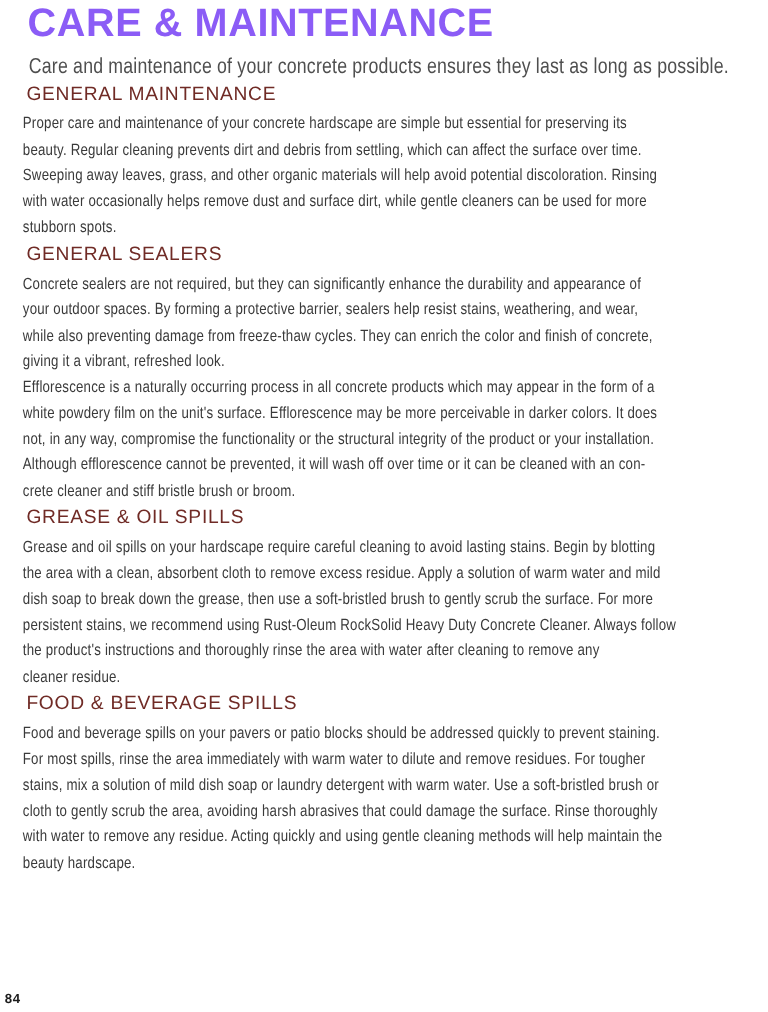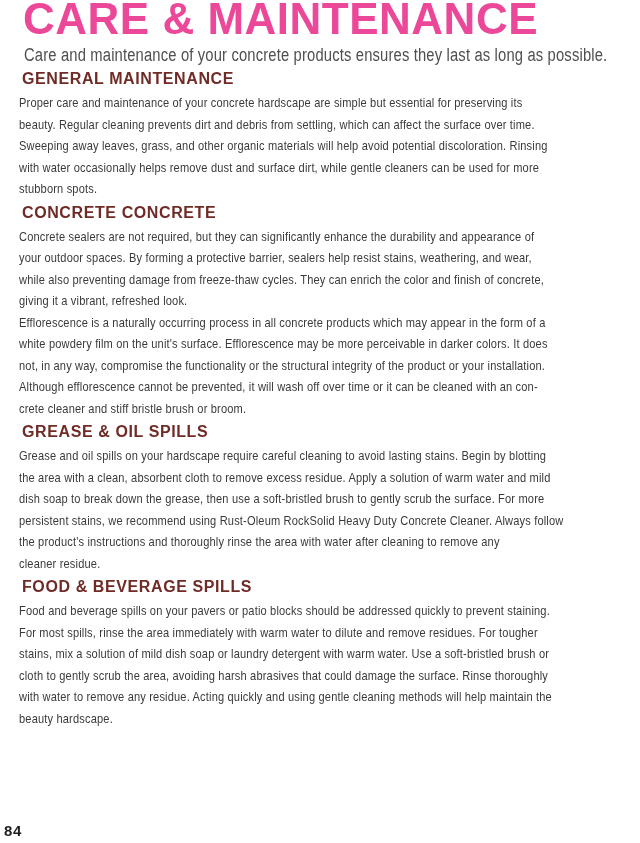--- a/index.html
+++ b/index.html
@@ -15,63 +15,63 @@
     font-family: "Liberation Sans", sans-serif;
   }
   .page {
     position: relative;
     width: 640px;
     height: 843px;
     background: #ffffff;
   }
   .title {
     margin: 2px 0 0 23px;
-    font-size: 44px;
+    font-size: 33px;
     line-height: 34px;
     font-weight: 700;
     letter-spacing: 0.5px;
-    color: #ec4899;
+    color: #8b5cf6;
   }
   .squeeze {
     width: 800px;
     transform: scaleX(0.82);
     transform-origin: 0 0;
   }
   .intro {
     margin: 8px 0 0 24px;
     font-size: 18px;
     line-height: 22px;
     color: #4f4f4f;
     letter-spacing: 0.2px;
     white-space: pre;
   }
   .sec h2 {
     margin: 5px 0 5px 22px;
     font-size: 16px;
     line-height: 16px;
-    font-weight: 700;
+    font-weight: 400;
     letter-spacing: 0.6px;
     color: #702b26;
   }
   .sec:first-of-type h2 {
     margin-top: 5px;
   }
   .para {
     margin: 0 0 0 19px;
     font-size: 13.5px;
     line-height: 21.5px;
     color: #3a3a3a;
     letter-spacing: 0.2px;
     white-space: pre;
   }
   .pagenum {
     position: absolute;
     left: 4px;
     bottom: 6px;
-    font-size: 15px;
+    font-size: 11px;
     font-weight: 700;
     letter-spacing: 0.6px;
     color: #1c1c1c;
   }
 </style>
 </head>
 <body>
 
 <div class="page">
 
@@ -82,21 +82,21 @@
   <section class="sec">
     <h2>GENERAL MAINTENANCE</h2>
     <div class="para squeeze">Proper care and maintenance of your concrete hardscape are simple but essential for preserving its
 beauty. Regular cleaning prevents dirt and debris from settling, which can affect the surface over time.
 Sweeping away leaves, grass, and other organic materials will help avoid potential discoloration. Rinsing
 with water occasionally helps remove dust and surface dirt, while gentle cleaners can be used for more
 stubborn spots.</div>
   </section>
 
   <section class="sec">
-    <h2>CONCRETE CONCRETE</h2>
+    <h2>GENERAL SEALERS</h2>
     <div class="para squeeze">Concrete sealers are not required, but they can significantly enhance the durability and appearance of
 your outdoor spaces. By forming a protective barrier, sealers help resist stains, weathering, and wear,
 while also preventing damage from freeze-thaw cycles. They can enrich the color and finish of concrete,
 giving it a vibrant, refreshed look.</div>
   </section>
 
   <section class="sec">
     <div class="para squeeze">Efflorescence is a naturally occurring process in all concrete products which may appear in the form of a
 white powdery film on the unit's surface. Efflorescence may be more perceivable in darker colors. It does
 not, in any way, compromise the functionality or the structural integrity of the product or your installation.

